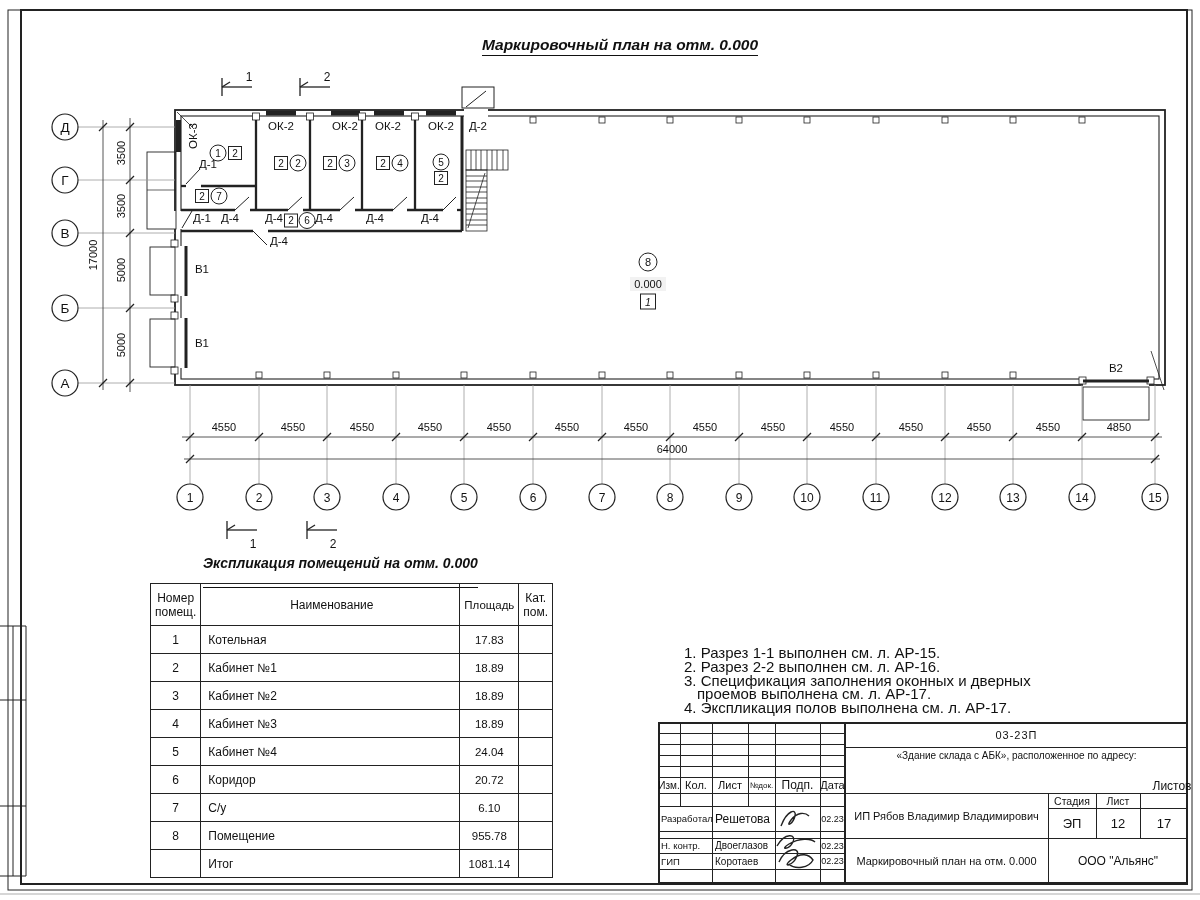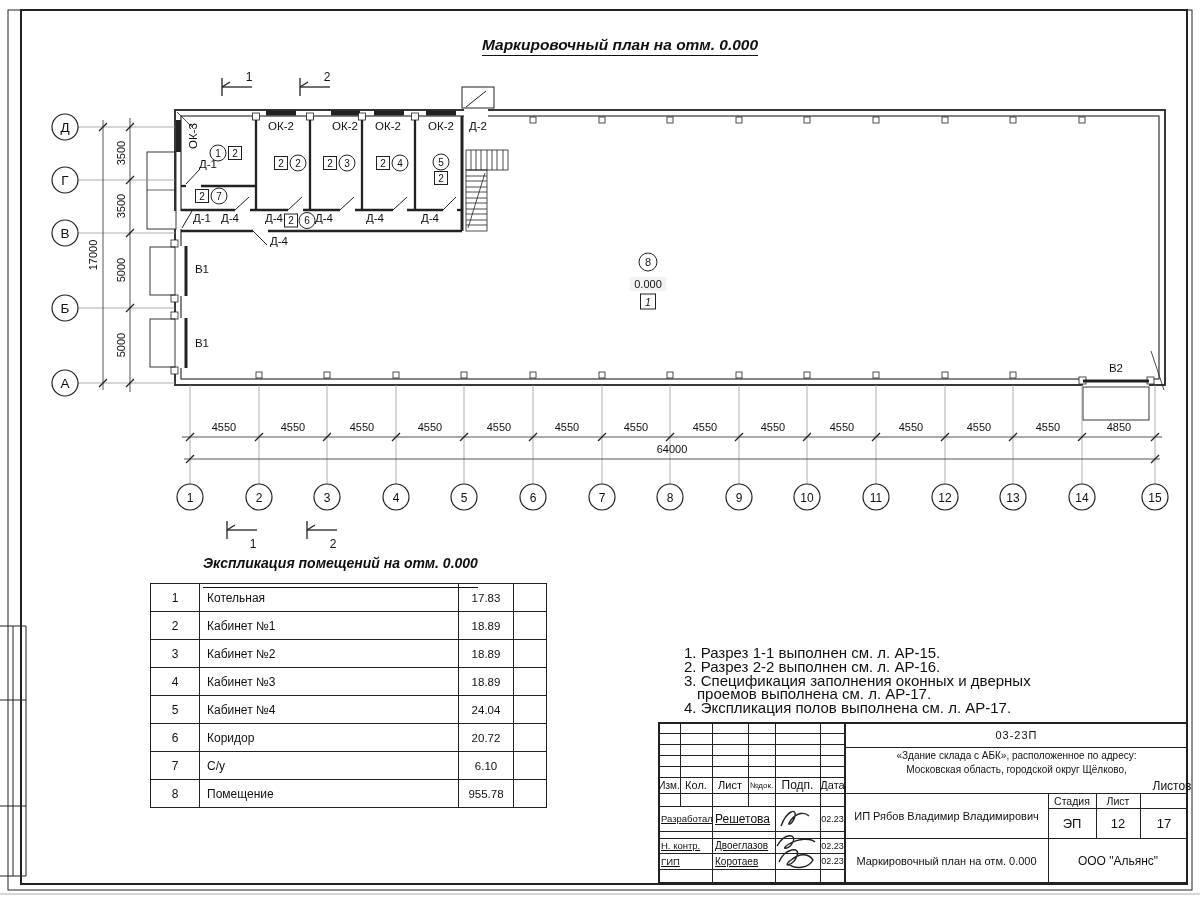--- a/index.html
+++ b/index.html
@@ -24,21 +24,21 @@
   table.expl tr{height:28px;}
   table.expl tr.hdr{height:42px;}
   
   .notes{left:684px;top:646px;font-size:15px;line-height:13.8px;white-space:nowrap;}
   .notes .indent{padding-left:13px;}
   
   .tb{left:658px;top:722px;width:530px;height:162px;}
   .tb .cell{position:absolute;box-sizing:border-box;display:flex;align-items:center;justify-content:center;
             text-align:center;overflow:hidden;}
   .tb .ln{position:absolute;background:#222;}
-  .tb .left-pad{justify-content:flex-start;padding-left:3px;text-align:left;text-decoration:underline;}
+  .tb .left-pad{justify-content:flex-start;padding-left:3px;text-align:left;}
 </style>
 </head>
 <body>
 
 <div class="sheet">
 
 <svg class="abs" style="left:0;top:0" width="1200" height="900" viewBox="0 0 1200 900">
 
   <g stroke="#222" fill="none">
     <rect x="8" y="10" width="1184" height="880" stroke-width="1"></rect>
@@ -403,20 +403,26 @@
 <div class="abs main-title">
   <span>Маркировочный план на отм. 0.000</span>
 </div>
 
 <div class="abs table-title">
   <span>Экспликация помещений на отм. 0.000</span>
 </div>
 
 <table class="expl">
   <tbody>
+        <tr class="hdr">
+    <th class="c-num">Номер помещ.</th>
+    <th class="c-name" style="text-align:center">Наименование</th>
+    <th class="c-area">Площадь</th>
+    <th class="c-cat">Кат. пом.</th>
+  </tr>
   <tr>
     <td class="c-num">1</td>
     <td class="c-name">Котельная</td>
     <td class="c-area">17.83</td>
     <td class="c-cat"></td>
   </tr>
   <tr>
     <td class="c-num">2</td>
     <td class="c-name">Кабинет №1</td>
     <td class="c-area">18.89</td>
@@ -449,20 +455,26 @@
   <tr>
     <td class="c-num">7</td>
     <td class="c-name">С/у</td>
     <td class="c-area">6.10</td>
     <td class="c-cat"></td>
   </tr>
   <tr>
     <td class="c-num">8</td>
     <td class="c-name">Помещение</td>
     <td class="c-area">955.78</td>
+    <td class="c-cat"></td>
+  </tr>
+  <tr>
+    <td class="c-num"></td>
+    <td class="c-name">Итог</td>
+    <td class="c-area">1081.14</td>
     <td class="c-cat"></td>
   </tr>
 </tbody>
     </table>
 
 <div class="abs notes">
   <div>1. Разрез 1-1 выполнен см. л. АР-15.</div>
   <div>2. Разрез 2-2 выполнен см. л. АР-16.</div>
   <div>3. Спецификация заполнения оконных и дверных</div>
   <div class="indent">проемов выполнена см. л. АР-17.</div>
@@ -524,21 +536,20 @@
     <path d="M6,20 C12,4 22,2 20,10 C18,18 10,22 16,14 C22,6 30,6 34,10" fill="none" stroke="#222" stroke-width="1.4"></path>
   </svg>
   <svg class="abs" style="left:113px;top:108px" width="52" height="42">
     <path d="M6,16 C14,2 26,4 22,12 C18,20 8,20 18,14 C28,8 40,8 44,12" fill="none" stroke="#222" stroke-width="1.4"></path>
     <path d="M8,32 C14,18 30,16 26,26 C22,36 10,38 20,30 C30,22 38,24 42,30 C38,38 24,40 18,34" fill="none" stroke="#222" stroke-width="1.4"></path>
   </svg>
 
   <div class="cell" style="left:187px;top:0;width:343px;height:25px;font-size:11px;letter-spacing:1px">03-23П</div>
   <div class="abs" style="left:187px;top:27px;width:343px;text-align:center;font-size:10px;line-height:14px">
     <div>«Здание склада с АБК», расположенное по адресу:</div>
-    <div>Московская область, городской округ Щёлково,</div>
   </div>
   <div class="cell" style="left:187px;top:71px;width:203px;height:45px;font-size:11px">ИП Рябов Владимир Владимирович</div>
   <div class="cell" style="left:390px;top:71px;width:48px;height:15px;font-size:10.5px">Стадия</div>
   <div class="cell" style="left:438px;top:71px;width:44px;height:15px;font-size:10.5px">Лист</div>
   <div class="cell" style="left:482px;top:56px;width:64px;height:15px;font-size:12px">Листов</div>
   <div class="cell" style="left:390px;top:86px;width:48px;height:30px;font-size:13px">ЭП</div>
   <div class="cell" style="left:438px;top:86px;width:44px;height:30px;font-size:13px">12</div>
   <div class="cell" style="left:482px;top:86px;width:48px;height:30px;font-size:13px">17</div>
   <div class="cell" style="left:187px;top:116px;width:203px;height:46px;font-size:11px">Маркировочный план на отм. 0.000</div>
   <div class="cell" style="left:390px;top:116px;width:140px;height:46px;font-size:12px">ООО "Альянс"</div>

